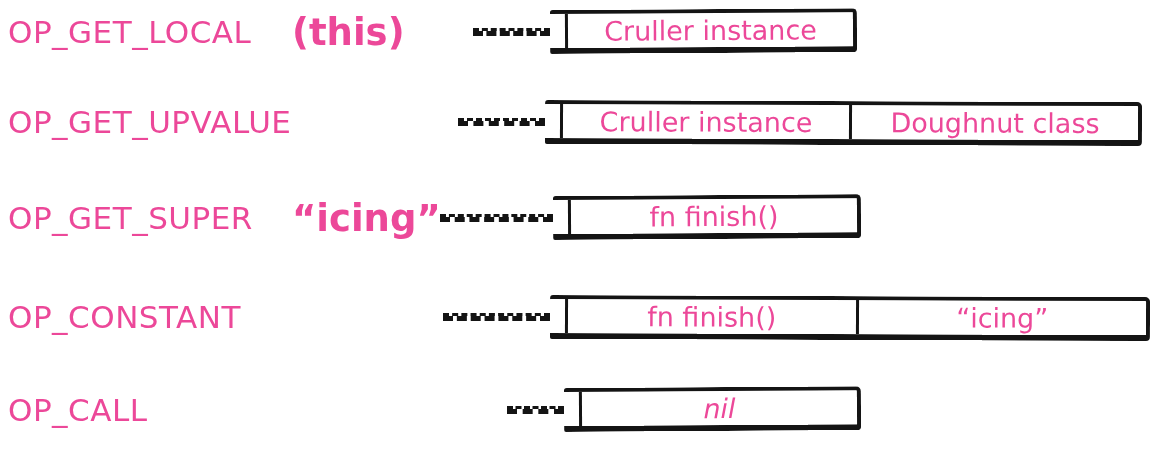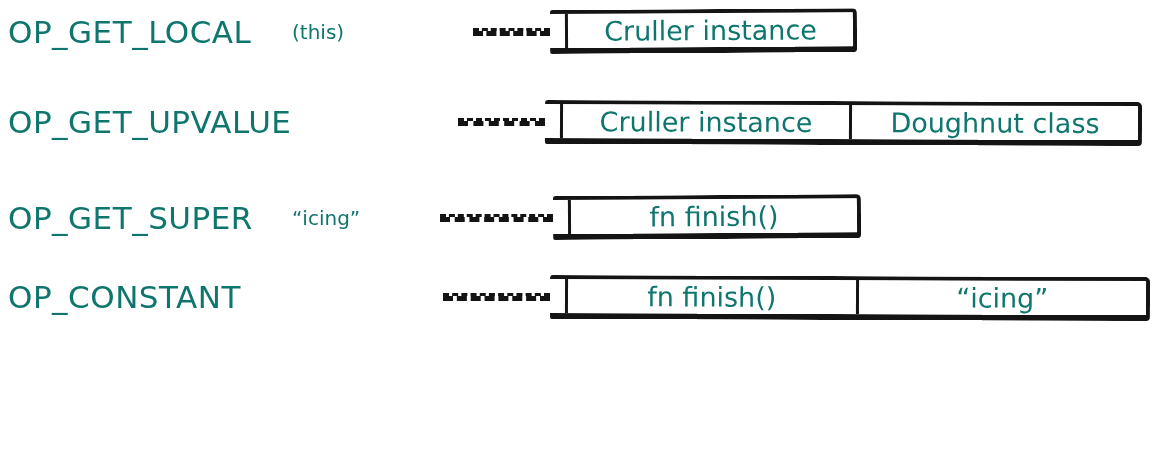--- a/index.html
+++ b/index.html
@@ -5,21 +5,21 @@
   html, body {
     margin: 0;
     padding: 0;
     background: #ffffff;
   }
   .canvas {
     position: relative;
     width: 1152px;
     height: 450px;
     background: #ffffff;
-    color: #0f766e;
+    color: #ec4899;
     font-family: "DejaVu Sans", sans-serif;
     overflow: hidden;
   }
   .row {
     position: absolute;
     left: 0;
     width: 1152px;
     height: 50px;
   }
   .opcode {
@@ -30,22 +30,23 @@
     font-size: 31px;
     font-weight: 500;
     letter-spacing: 0.5px;
     white-space: nowrap;
   }
   .operand {
     position: absolute;
     left: 292px;
     top: 50%;
     transform: translateY(-50%);
-    font-size: 20px;
+    font-size: 37px;
     white-space: nowrap;
+    font-weight: bold;
   }
   .stack {
     position: absolute;
     top: 0;
     height: 50px;
     display: flex;
     align-items: center;
   }
   .lead {
     box-sizing: border-box;
@@ -86,21 +87,21 @@
   
   .s1 { left: 473px; }  .s1 .lead { width: 77px; }  .s1 .box { width: 307px; }
   .s2 { left: 458px; }  .s2 .lead { width: 87px; }  .s2 .box { width: 597px; }
   .s3 { left: 440px; }  .s3 .lead { width: 113px; } .s3 .box { width: 308px; }
   .s4 { left: 443px; }  .s4 .lead { width: 107px; } .s4 .box { width: 600px; }
   .s5 { left: 507px; }  .s5 .lead { width: 57px; }  .s5 .box { width: 297px; }
 
   .row-1 { top: 7px; }
   .row-2 { top: 97px; }
   .row-3 { top: 193px; }
-  .row-4 { top: 272px; }
+  .row-4 { top: 292px; }
   .row-5 { top: 385px; }
 </style>
 </head>
 <body>
 
 <div class="canvas">
 
   <div class="row row-1">
     <div class="opcode">OP_GET_LOCAL</div>
     <div class="operand">(this)</div>
@@ -145,14 +146,25 @@
       <div class="lead"></div>
       <div class="box rot-b">
         <div class="tick first"></div>
         <div class="slot">fn finish()</div>
         <div class="tick"></div>
         <div class="slot">“icing”</div>
       </div>
     </div>
   </div>
 
+  <div class="row row-5">
+    <div class="opcode">OP_CALL</div>
+    <div class="operand"></div>
+    <div class="stack s5">
+      <div class="lead"></div>
+      <div class="box rot-a">
+        <div class="tick first"></div>
+        <div class="slot italic">nil</div>
+      </div>
+    </div>
+  </div>
 
 </div>
 
 </body></html>

